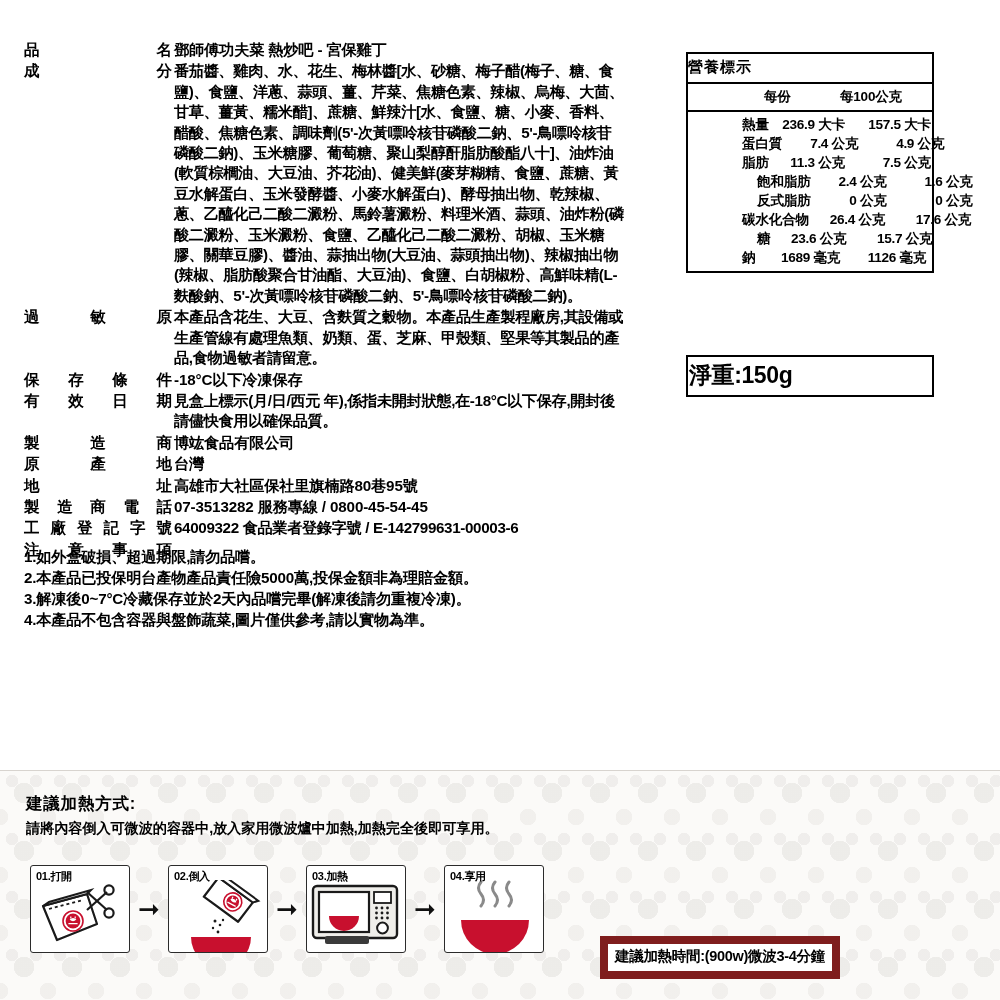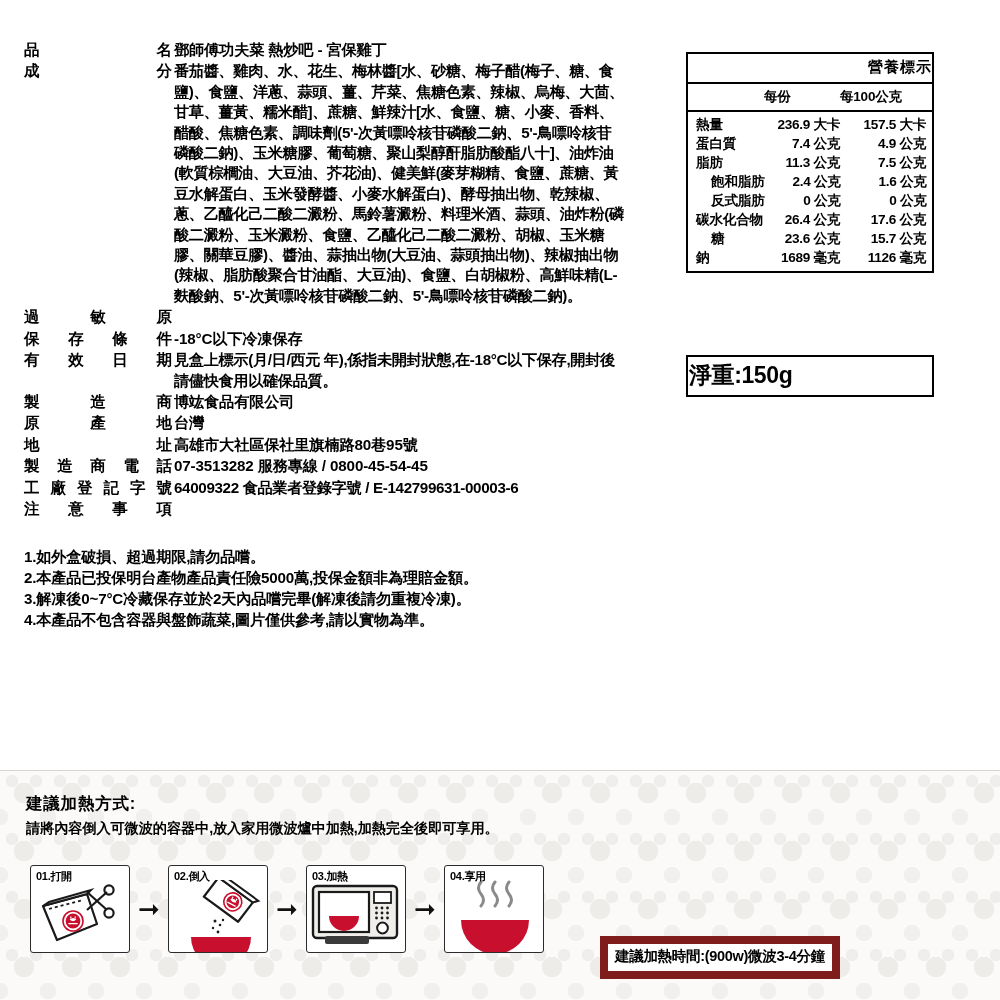--- a/index.html
+++ b/index.html
@@ -75,21 +75,21 @@
 
   
   #nutrition-panel {
     position: absolute;
     left: 686px; top: 52px;
     width: 248px;
     border: 2px solid #000;
     background: #fff;
   }
   #nutrition-title {
-    text-align: right;
+    text-align: left;
     font-size: 15px;
     font-weight: bold;
     padding: 4px 0 5px;
     letter-spacing: 1px;
     border-bottom: 2px solid #000;
   }
   #serving-block {
     padding: 5px 8px 6px;
     border-bottom: 2px solid #000;
   }
@@ -111,20 +111,21 @@
     font-size: 13.5px;
     font-weight: bold;
     letter-spacing: -0.2px;
   }
   #nutrition-head .nh-col.per100 { flex: 0 0 86px; }
   #nutrition-rows { padding: 3px 6px 4px 8px; }
   .nrow {
     display: flex;
     align-items: baseline;
     line-height: 19px;
+    margin-left: 46px;
   }
   .nrow .n-name {
     flex: 1 1 auto;
     font-size: 13.6px;
     font-weight: bold;
     letter-spacing: -0.2px;
     white-space: nowrap;
   }
   .nrow .n-name.indent { padding-left: 15px; }
   .nrow .n-val {
@@ -248,20 +249,21 @@
         <div class="info-row">
           <div class="info-label"><span>品</span><span>名</span></div>
           <div class="info-value">鄧師傅功夫菜 熱炒吧 - 宮保雞丁</div>
         </div>
         <div class="info-row">
           <div class="info-label"><span>成</span><span>分</span></div>
           <div class="info-value tight">番茄醬、雞肉、水、花生、梅林醬[水、砂糖、梅子醋(梅子、糖、食鹽)、食鹽、洋蔥、蒜頭、薑、芹菜、焦糖色素、辣椒、烏梅、大茴、甘草、薑黃、糯米醋]、蔗糖、鮮辣汁[水、食鹽、糖、小麥、香料、醋酸、焦糖色素、調味劑(5'-次黃嘌呤核苷磷酸二鈉、5'-鳥嘌呤核苷磷酸二鈉)、玉米糖膠、葡萄糖、聚山梨醇酐脂肪酸酯八十]、油炸油(軟質棕櫚油、大豆油、芥花油)、健美鮮(麥芽糊精、食鹽、蔗糖、黃豆水解蛋白、玉米發酵醬、小麥水解蛋白)、酵母抽出物、乾辣椒、蔥、乙醯化己二酸二澱粉、馬鈴薯澱粉、料理米酒、蒜頭、油炸粉(磷酸二澱粉、玉米澱粉、食鹽、乙醯化己二酸二澱粉、胡椒、玉米糖膠、關華豆膠)、醬油、蒜抽出物(大豆油、蒜頭抽出物)、辣椒抽出物(辣椒、脂肪酸聚合甘油酯、大豆油)、食鹽、白胡椒粉、高鮮味精(L-麩酸鈉、5'-次黃嘌呤核苷磷酸二鈉、5'-鳥嘌呤核苷磷酸二鈉)。</div>
         </div>
         <div class="info-row">
           <div class="info-label"><span>過</span><span>敏</span><span>原</span></div>
+          <div class="info-value tight">本產品含花生、大豆、含麩質之穀物。本產品生產製程廠房,其設備或生產管線有處理魚類、奶類、蛋、芝麻、甲殼類、堅果等其製品的產品,食物過敏者請留意。</div>
         </div>
         <div class="info-row">
           <div class="info-label"><span>保</span><span>存</span><span>條</span><span>件</span></div>
           <div class="info-value">-18°C以下冷凍保存</div>
         </div>
         <div class="info-row">
           <div class="info-label"><span>有</span><span>效</span><span>日</span><span>期</span></div>
           <div class="info-value tight">見盒上標示(月/日/西元 年),係指未開封狀態,在-18°C以下保存,開封後請儘快食用以確保品質。</div>
         </div>
         <div class="info-row">

